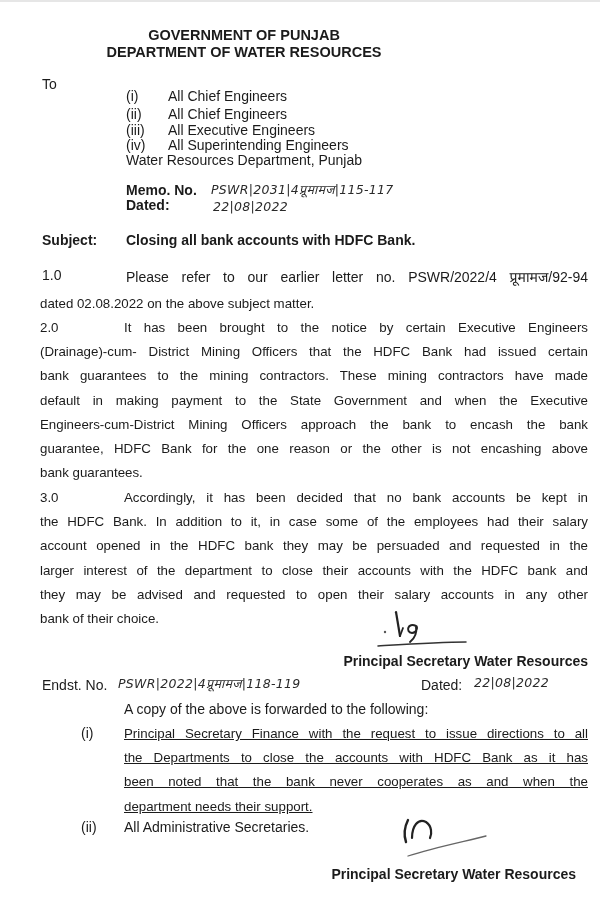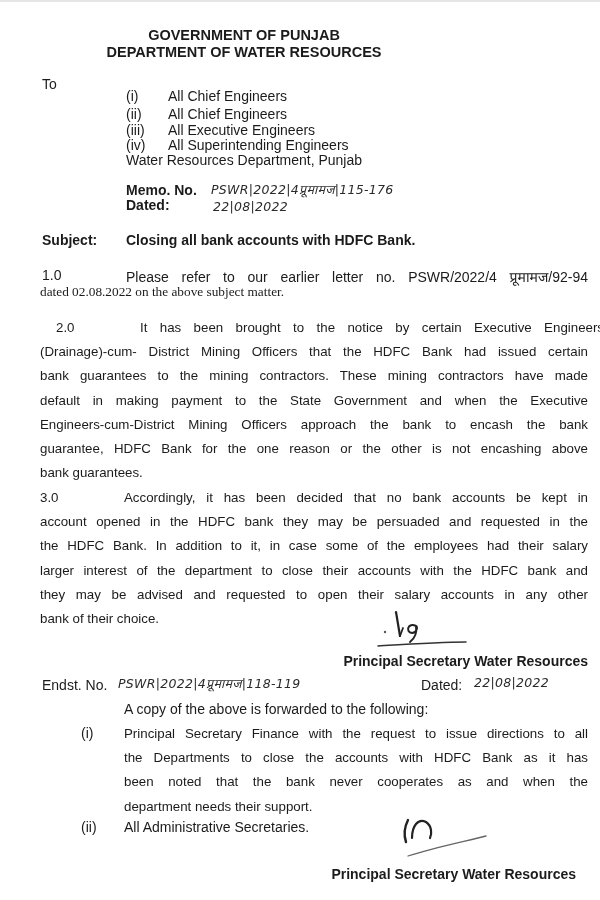--- a/index.html
+++ b/index.html
@@ -41,47 +41,47 @@
   <div class="abs t14" style="left:126px; top:122px;">
     <span class="num" style="width:42px;">(iii)</span><span>All Executive Engineers</span>
   </div>
   <div class="abs t14" style="left:126px; top:137px;">
     <span class="num" style="width:42px;">(iv)</span><span>All Superintending Engineers</span>
   </div>
 </div>
 <div class="abs t14" style="left:126px; top:152px;">Water Resources Department, Punjab</div>
 
 <div class="abs t14 bold" style="left:126px; top:182px;text-align:center;">Memo. No.</div>
-<div class="abs hand" style="left:211px; top:181px;">PSWR|2022|4प्रूमामज|115-176</div>
+<div class="abs hand" style="left:211px; top:181px;">PSWR|2031|4प्रूमामज|115-117</div>
 <div class="abs t14 bold" style="left:126px; top:197px;">Dated:</div>
 <div class="abs hand" style="left:213px; top:199px;">22|08|2022</div>
 
 <div class="abs t14 bold" style="left:42px; top:232px;">Subject:</div>
 <div class="abs t14 bold" style="left:126px; top:232px;">Closing all bank accounts with HDFC Bank.</div>
 
 <div class="abs t14" style="left:42px; top:267px;">1.0</div>
 <div class="abs t14" style="left:126px; top:267px; width:462px; text-align:justify; text-align-last:justify;">Please refer to our earlier letter no. PSWR/2022/4 प्रूमामज/92-94</div>
-<div class="just" style="top:280px;font-family:Liberation Serif, serif;">
+<div class="just" style="top:292px;">
   <span class="lastline">dated 02.08.2022 on the above subject matter.</span>
 </div>
 
 <div class="just" style="top:316px;">
-  <span class="justline"><span class="num" style="width:84px;margin-left:16px;">2.0</span><span style="display:inline-block; width:464px; text-align:justify; text-align-last:justify;">It has been brought to the notice by certain Executive Engineers</span></span>
+  <span class="justline"><span class="num" style="width:84px;">2.0</span><span style="display:inline-block; width:464px; text-align:justify; text-align-last:justify;">It has been brought to the notice by certain Executive Engineers</span></span>
   <span class="justline">(Drainage)-cum- District Mining Officers that the HDFC Bank had issued certain</span>
   <span class="justline">bank guarantees to the mining contractors. These mining contractors have made</span>
   <span class="justline">default in making payment to the State Government and when the Executive</span>
   <span class="justline">Engineers-cum-District Mining Officers approach the bank to encash the bank</span>
   <span class="justline">guarantee, HDFC Bank for the one reason or the other is not encashing above</span>
   <span class="lastline">bank guarantees.</span>
 </div>
 
 <div class="just" style="top:486px;">
   <span class="justline"><span class="num" style="width:84px;">3.0</span><span style="display:inline-block; width:464px; text-align:justify; text-align-last:justify;">Accordingly, it has been decided that no bank accounts be kept in</span></span>
+  <span class="justline">the HDFC Bank. In addition to it, in case some of the employees had their salary</span>
   <span class="justline">account opened in the HDFC bank they may be persuaded and requested in the</span>
-  <span class="justline">the HDFC Bank. In addition to it, in case some of the employees had their salary</span>
   <span class="justline">larger interest of the department to close their accounts with the HDFC bank and</span>
   <span class="justline">they may be advised and requested to open their salary accounts in any other</span>
   <span class="lastline">bank of their choice.</span>
 </div>
 
 <svg class="sig" style="left:370px; top:606px;" width="100" height="42" viewBox="0 0 100 42">
   <circle cx="15" cy="26" r="1.2" fill="#555"></circle>
   <path d="M26 6 L30 30" stroke="#222" stroke-width="2.2" fill="none" stroke-linecap="round"></path>
   <path d="M30 30 L33 22" stroke="#222" stroke-width="1.8" fill="none" stroke-linecap="round"></path>
   <path d="M46 20 C38 16 35 26 42 27 C47 27 48 20 46 20 C47 26 45 32 40 36" stroke="#222" stroke-width="2" fill="none" stroke-linecap="round"></path>
@@ -90,21 +90,21 @@
 <div class="abs t14 bold" style="right:12px; top:653px;">Principal Secretary Water Resources</div>
 
 <div class="abs t14" style="left:42px; top:677px;">Endst. No.</div>
 <div class="abs hand" style="left:118px; top:675px;">PSWR|2022|4प्रूमामज|118-119</div>
 <div class="abs t14" style="left:421px; top:677px;">Dated:</div>
 <div class="abs hand" style="left:474px; top:675px;">22|08|2022</div>
 
 <div class="abs t14" style="left:124px; top:701px;">A copy of the above is forwarded to the following:</div>
 
 <div class="abs t14" style="left:81px; top:725px;">(i)</div>
-<div class="abs" style="left:124px; top:722px; width:464px; font-size:13.3px; line-height:24.2px;">
+<div class="abs" style="left:124px; top:722px; width:464px; font-size:13.3px; line-height:24.2px;text-decoration:underline;">
   <span class="justline">Principal Secretary Finance with the request to issue directions to all</span>
   <span class="justline">the Departments to close the accounts with HDFC Bank as it has</span>
   <span class="justline">been noted that the bank never cooperates as and when the</span>
   <span class="lastline">department needs their support.</span>
 </div>
 
 <div class="abs t14" style="left:81px; top:819px;">(ii)</div>
 <div class="abs t14" style="left:124px; top:819px;">All Administrative Secretaries.</div>
 
 <svg class="sig" style="left:392px; top:810px;" width="100" height="48" viewBox="0 0 100 48">

